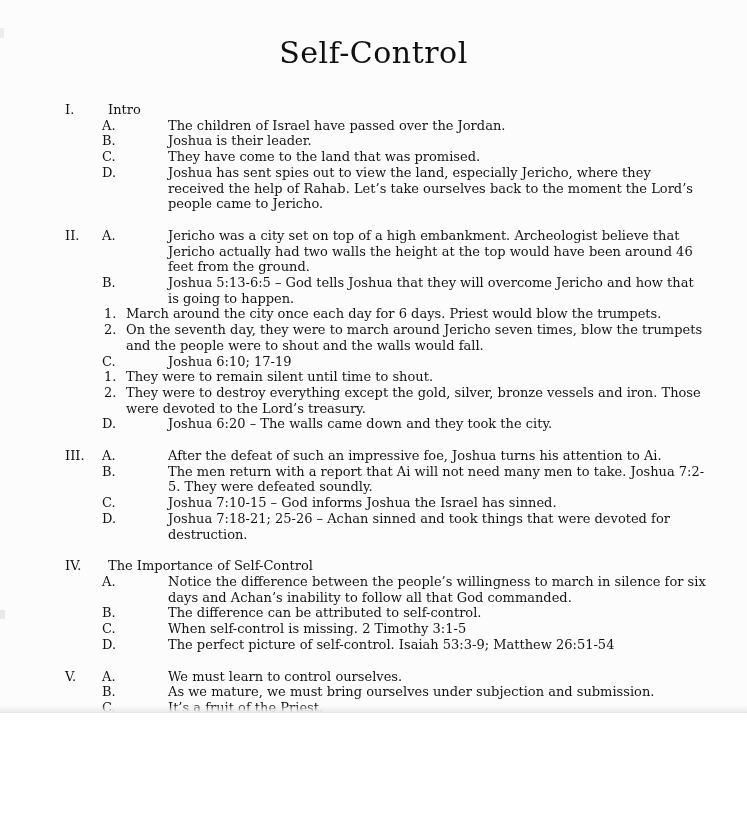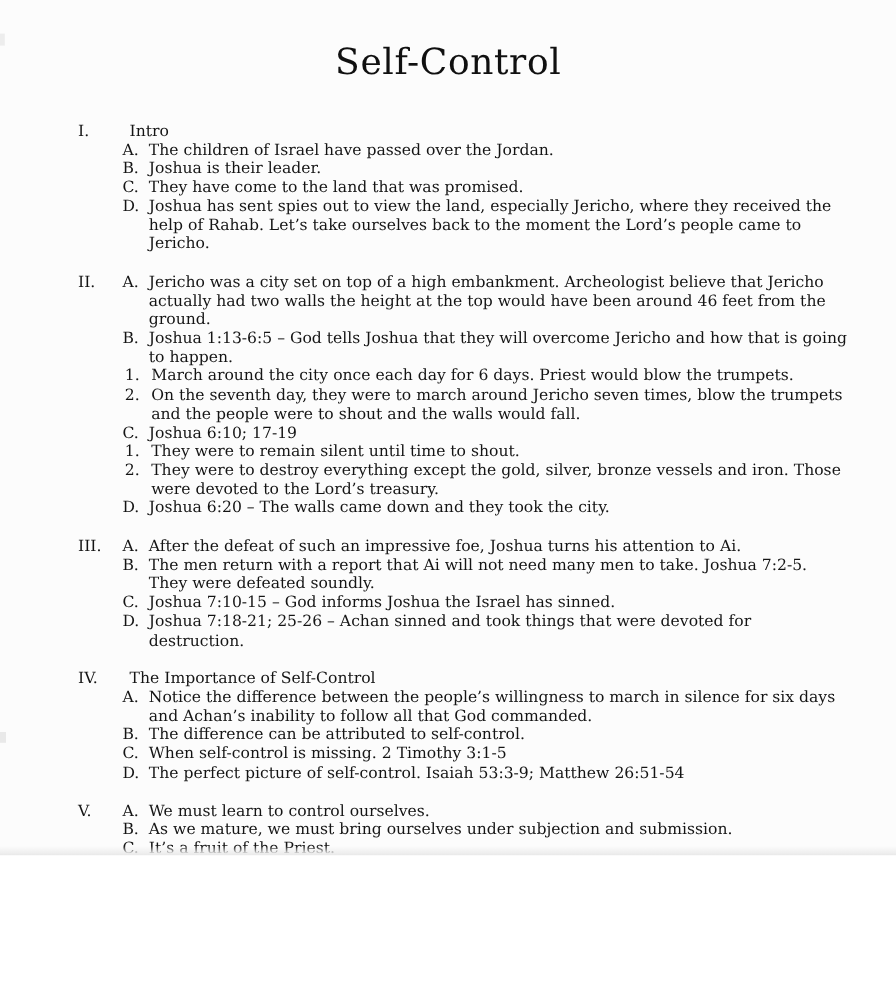--- a/index.html
+++ b/index.html
@@ -29,21 +29,21 @@
     font-size: 13px;
     line-height: 15.7px;
   }
   .section { display: flex; margin-bottom: 16px; }
   .section:last-child { margin-bottom: 0; }
   .numeral { width: 37px; flex: none; }
   .section-body { flex: 1; min-width: 0; }
   .heading { padding-left: 6px; }
   .item { display: flex; }
   .item-label { width: 22px; flex: none; }
-  .item-text { flex: 1; min-width: 0; }
+  .item-text { flex: 1; min-width: 0; margin-left: 44px; }
   .subitem { display: flex; margin-left: 2px; }
   .subitem-label { width: 22px; flex: none; }
   .subitem-text { flex: 1; min-width: 0; }
   .scan-edge-bottom {
     position: absolute;
     left: 0; right: 0; bottom: 0;
     height: 8px;
     background: linear-gradient(to bottom, rgba(252,252,252,0) 0%, #ececec 85%, #e4e4e4 100%);
   }
   .scan-speck-a {
@@ -92,21 +92,21 @@
 
     <div class="section">
       <div class="numeral">II.</div>
       <div class="section-body">
         <div class="item">
           <span class="item-label">A.</span>
           <span class="item-text">Jericho was a city set on top of a high embankment.  Archeologist believe that Jericho actually had two walls the height at the top would have been around 46 feet from the ground.</span>
         </div>
         <div class="item">
           <span class="item-label">B.</span>
-          <span class="item-text">Joshua 1:13-6:5 – God tells Joshua that they will overcome Jericho and how that is going to happen.</span>
+          <span class="item-text">Joshua 5:13-6:5 – God tells Joshua that they will overcome Jericho and how that is going to happen.</span>
         </div>
         <div class="subitem">
           <span class="subitem-label">1.</span>
           <span class="subitem-text">March around the city once each day for 6 days. Priest would blow the trumpets.</span>
         </div>
         <div class="subitem">
           <span class="subitem-label">2.</span>
           <span class="subitem-text">On the seventh day, they were to march around Jericho seven times, blow the trumpets and the people were to shout and the walls would fall.</span>
         </div>
         <div class="item">

